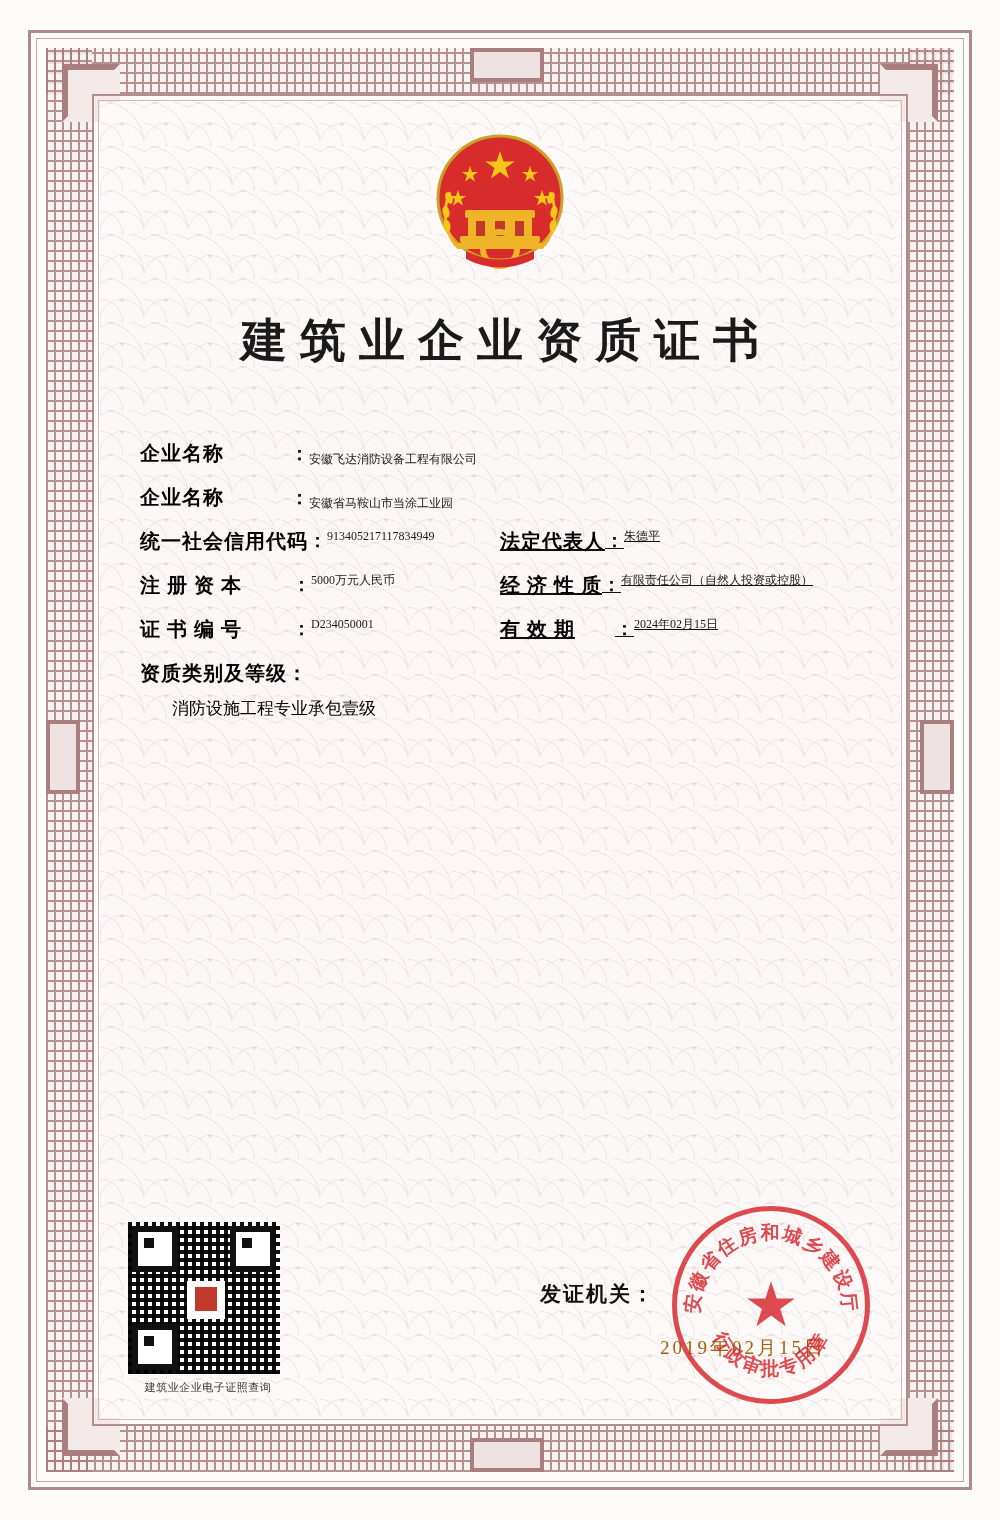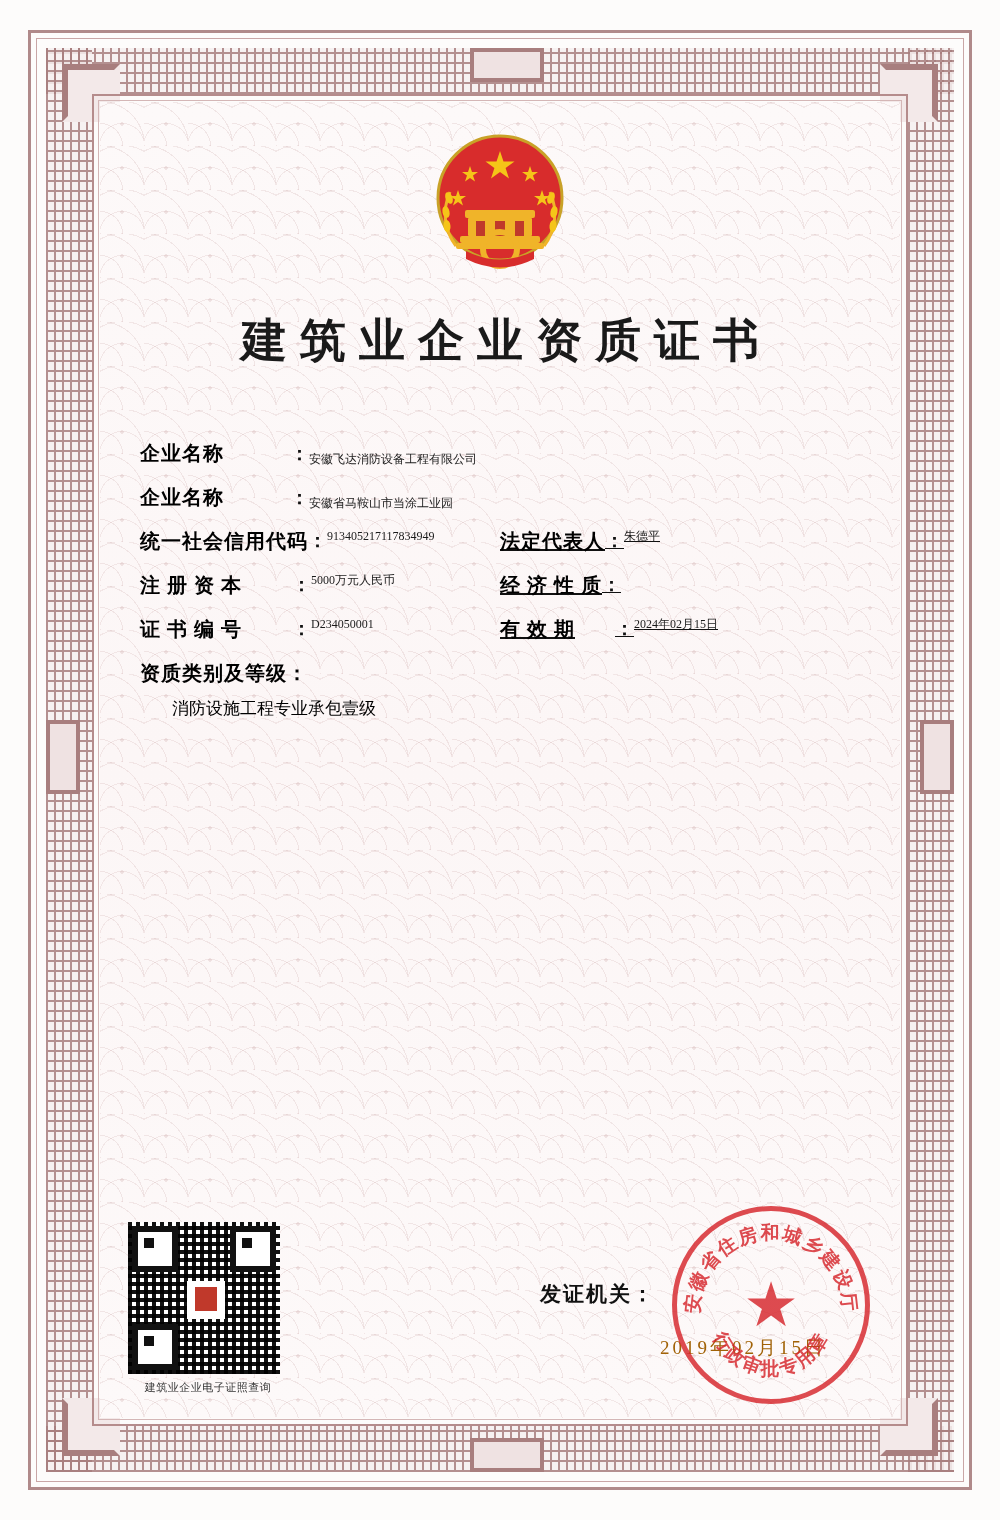--- a/index.html
+++ b/index.html
@@ -387,20 +387,21 @@
 
     <div class="row">
       <div class="col-left">
         <span class="lbl lbl-w2">注 册 资 本</span>
         <span class="colon">：</span>
         <span class="val">5000万元人民币</span>
       </div>
       <div class="col-right">
         <span class="lbl">经 济 性 质</span>
         <span class="colon">：</span>
+        <span class="val" style="max-width:230px">有限责任公司（自然人投资或控股）</span>
       </div>
     </div>
 
     <div class="row">
       <div class="col-left">
         <span class="lbl lbl-w2">证 书 编 号</span>
         <span class="colon">：</span>
         <span class="val">D234050001</span>
       </div>
       <div class="col-right">

